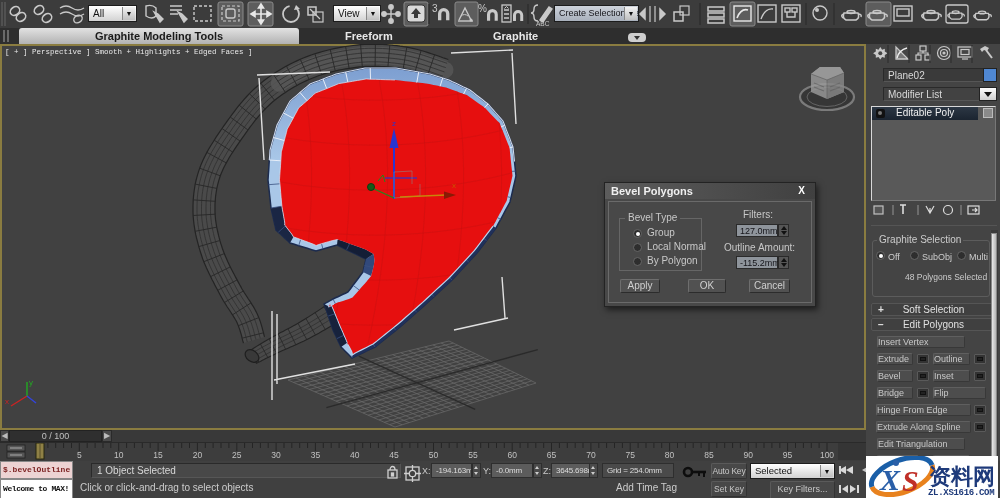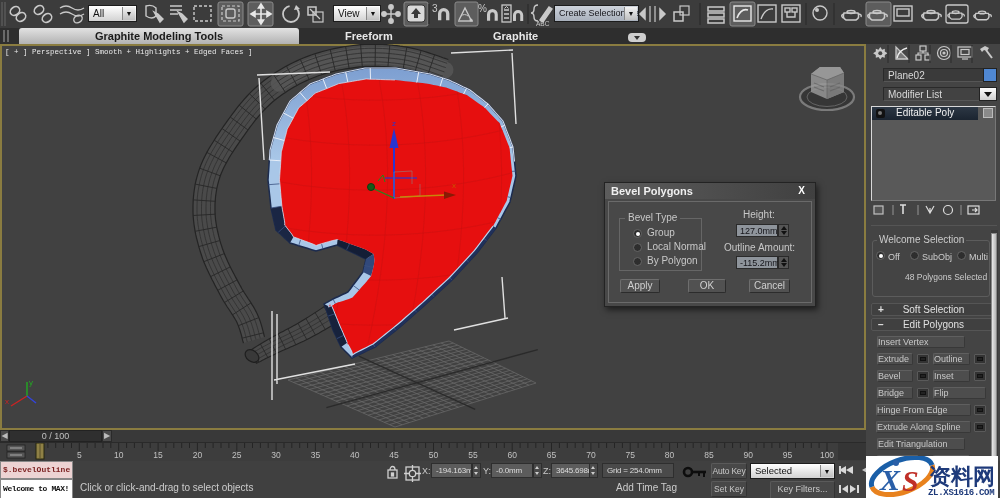--- a/index.html
+++ b/index.html
@@ -334,21 +334,21 @@
 <path d="M 60,4 L 64,11 L 68,4 M 64,11 L 64,6" stroke="#ddd"></path>
 <circle cx="82" cy="8" r="4.5" stroke="#ddd"></circle>
 <path d="M 95,3 L 95,13" stroke="#888"></path>
 <rect x="102" y="4" width="11" height="8" stroke="#ddd"></rect>
         <path d="M 106,8 L 111,8 M 109,6 L 111,8 L 109,10" stroke="#ddd"></path>
 </g>
     </svg>
   <div class="abs" style="left:871px; top:225px; width:126px; height:1px; background:#2b2b2b; border-bottom:1px solid #555;"></div>
 
   <div class="abs" style="left:872px; top:240px; width:118px; height:57px; border:1px solid #5c5c5c; border-radius:3px;"></div>
-  <div class="abs" style="left:877px; top:234px; background:#444; padding:0 2px; color:#cccccc; font-size:10px;">Welcome Selection</div>
+  <div class="abs" style="left:877px; top:234px; background:#444; padding:0 2px; color:#cccccc; font-size:10px;">Graphite Selection</div>
   <div class="radio on" style="left:876px; top:251px;"></div>
     <div class="abs" style="left:888px; top:252px; color:#ccc; font-size:9px;">Off</div>
   <div class="radio" style="left:910px; top:251px;"></div>
     <div class="abs" style="left:922px; top:252px; color:#ccc; font-size:9px;">SubObj</div>
   <div class="radio" style="left:957px; top:251px;"></div>
     <div class="abs" style="left:969px; top:252px; color:#ccc; font-size:9px;">Multi</div>
   <div class="abs" style="left:905px; top:272px; color:#ccc; font-size:8.5px; white-space:nowrap;">48 Polygons Selected</div>
 
   <div class="rollout" style="left:871px; top:303px;"><span class="pm">+</span>Soft Selection</div>
   <div class="rollout" style="left:871px; top:318px;"><span class="pm">−</span>Edit Polygons</div>
@@ -383,21 +383,21 @@
 
     <div style="position:absolute; left:14px; top:35px; width:83px; height:53px; border:1px solid #666;"></div>
     <div style="position:absolute; left:20px; top:29px; background:#484848; padding:0 3px; color:#c8c8c8; font-size:10px;">Bevel Type</div>
     <div class="radio on" style="left:28px; top:46px;"></div>
       <div style="position:absolute; left:42px; top:44px; color:#c8c8c8; font-size:10px;">Group</div>
     <div class="radio" style="left:28px; top:60px;"></div>
       <div style="position:absolute; left:42px; top:58px; color:#c8c8c8; font-size:10px;">Local Normal</div>
     <div class="radio" style="left:28px; top:74px;"></div>
       <div style="position:absolute; left:42px; top:72px; color:#c8c8c8; font-size:10px;">By Polygon</div>
 
-    <div style="position:absolute; left:138px; top:26px; color:#c8c8c8; font-size:10px;">Height:</div>
+    <div style="position:absolute; left:138px; top:26px; color:#c8c8c8; font-size:10px;">Filters:</div>
     <div class="spin" style="left:131px; top:41px;">127.0mm</div>
     <div class="spinbtn" style="left:173px; top:41px;"></div>
     <div style="position:absolute; left:119px; top:59px; color:#c8c8c8; font-size:10px;">Outline Amount:</div>
     <div class="spin" style="left:131px; top:73px;">-115.2mm</div>
     <div class="spinbtn" style="left:173px; top:73px;"></div>
     <div class="dbtn" style="left:15px; width:40px;">Apply</div>
     <div class="dbtn" style="left:83px; width:38px;">OK</div>
     <div class="dbtn" style="left:144px; width:41px;">Cancel</div>
   </div>
 
@@ -434,20 +434,21 @@
 <text x="748.3" y="15" font-size="8.5" fill="#c0c0c0" text-anchor="middle" font-family="Liberation Sans">90</text>
 <text x="787.6" y="15" font-size="8.5" fill="#c0c0c0" text-anchor="middle" font-family="Liberation Sans">95</text>
 <text x="827.0" y="15" font-size="8.5" fill="#c0c0c0" text-anchor="middle" font-family="Liberation Sans">100</text>
 <rect x="36" y="0" width="8" height="16" fill="#8f8146" stroke="#26260f" stroke-width="1"></rect>
 <path d="M 40,1 L 40,15" stroke="#5a512a" stroke-width="1"></path>
     </svg>
 
   <div id="statusarea" class="abs"></div>
   <div class="abs mono" style="left:0; top:461px; width:73px; height:18px; background:#edd3d3; border:1px solid #888; color:#7a1f1f; font-size:8px; font-weight:bold; line-height:16px; padding-left:2px; white-space:nowrap; overflow:hidden;">$.bevelOutline</div>
   <div class="abs mono" style="left:0; top:479px; width:73px; height:30px; background:#ffffff; border:1px solid #888; color:#111; font-size:8px; font-weight:bold; line-height:17px; padding-left:2px; white-space:nowrap; letter-spacing:-0.4px; overflow:hidden;">Welcome to MAX!</div>
+  <div class="field" style="left:80px; top:463px; width:310px; height:15px; line-height:14px; padding-left:5px; background:#484848;">1 Object Selected</div>
   <div class="abs" style="left:80px; top:482px; color:#cccccc; font-size:10px;">Click or click-and-drag to select objects</div>
   <div class="abs" style="left:616px; top:482px; color:#cccccc; font-size:10px;">Add Time Tag</div>
 
   <svg class="abs" style="left:380px; top:461px;" width="330" height="37" viewBox="0 0 330 37">
     <g stroke="#d0d0d0" fill="none" stroke-width="1.3">
       <rect x="8" y="9" width="9" height="8"></rect>
         <path d="M 10,9 a2.5,3.5 0 0 1 5,0"></path>
         <rect x="11.5" y="12" width="2" height="3" fill="#d0d0d0"></rect>
       <rect x="26" y="6" width="13" height="13"></rect>
         <circle cx="32.5" cy="12.5" r="3.2"></circle>

